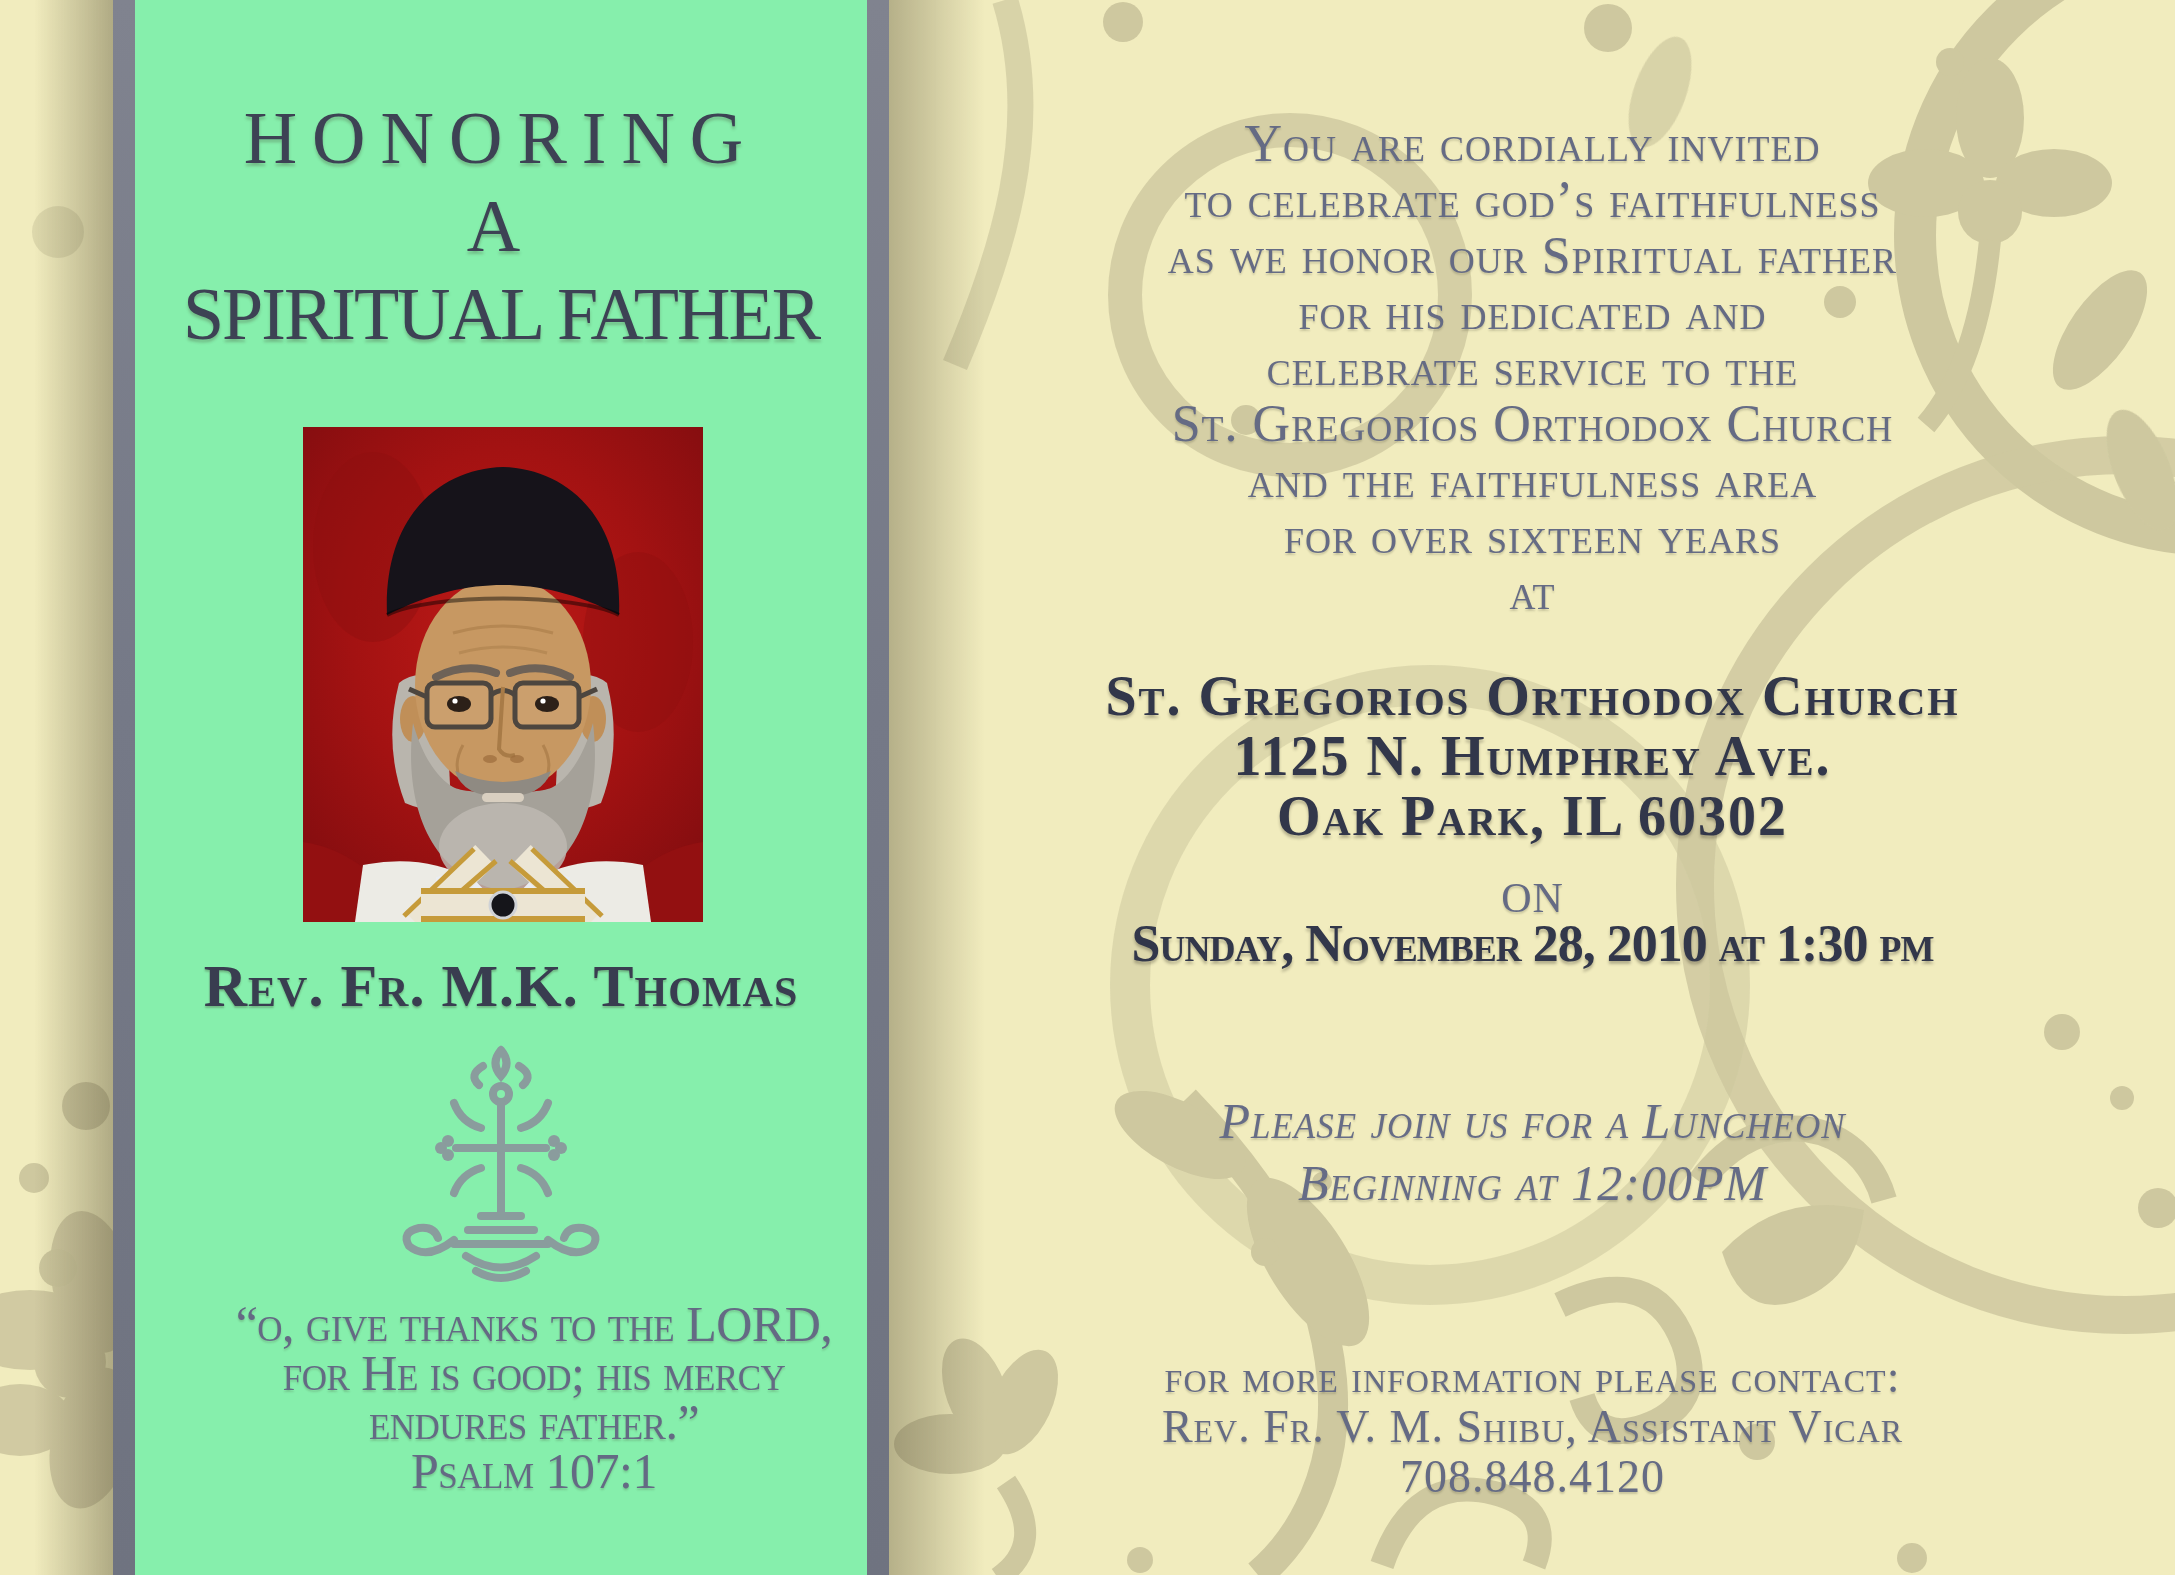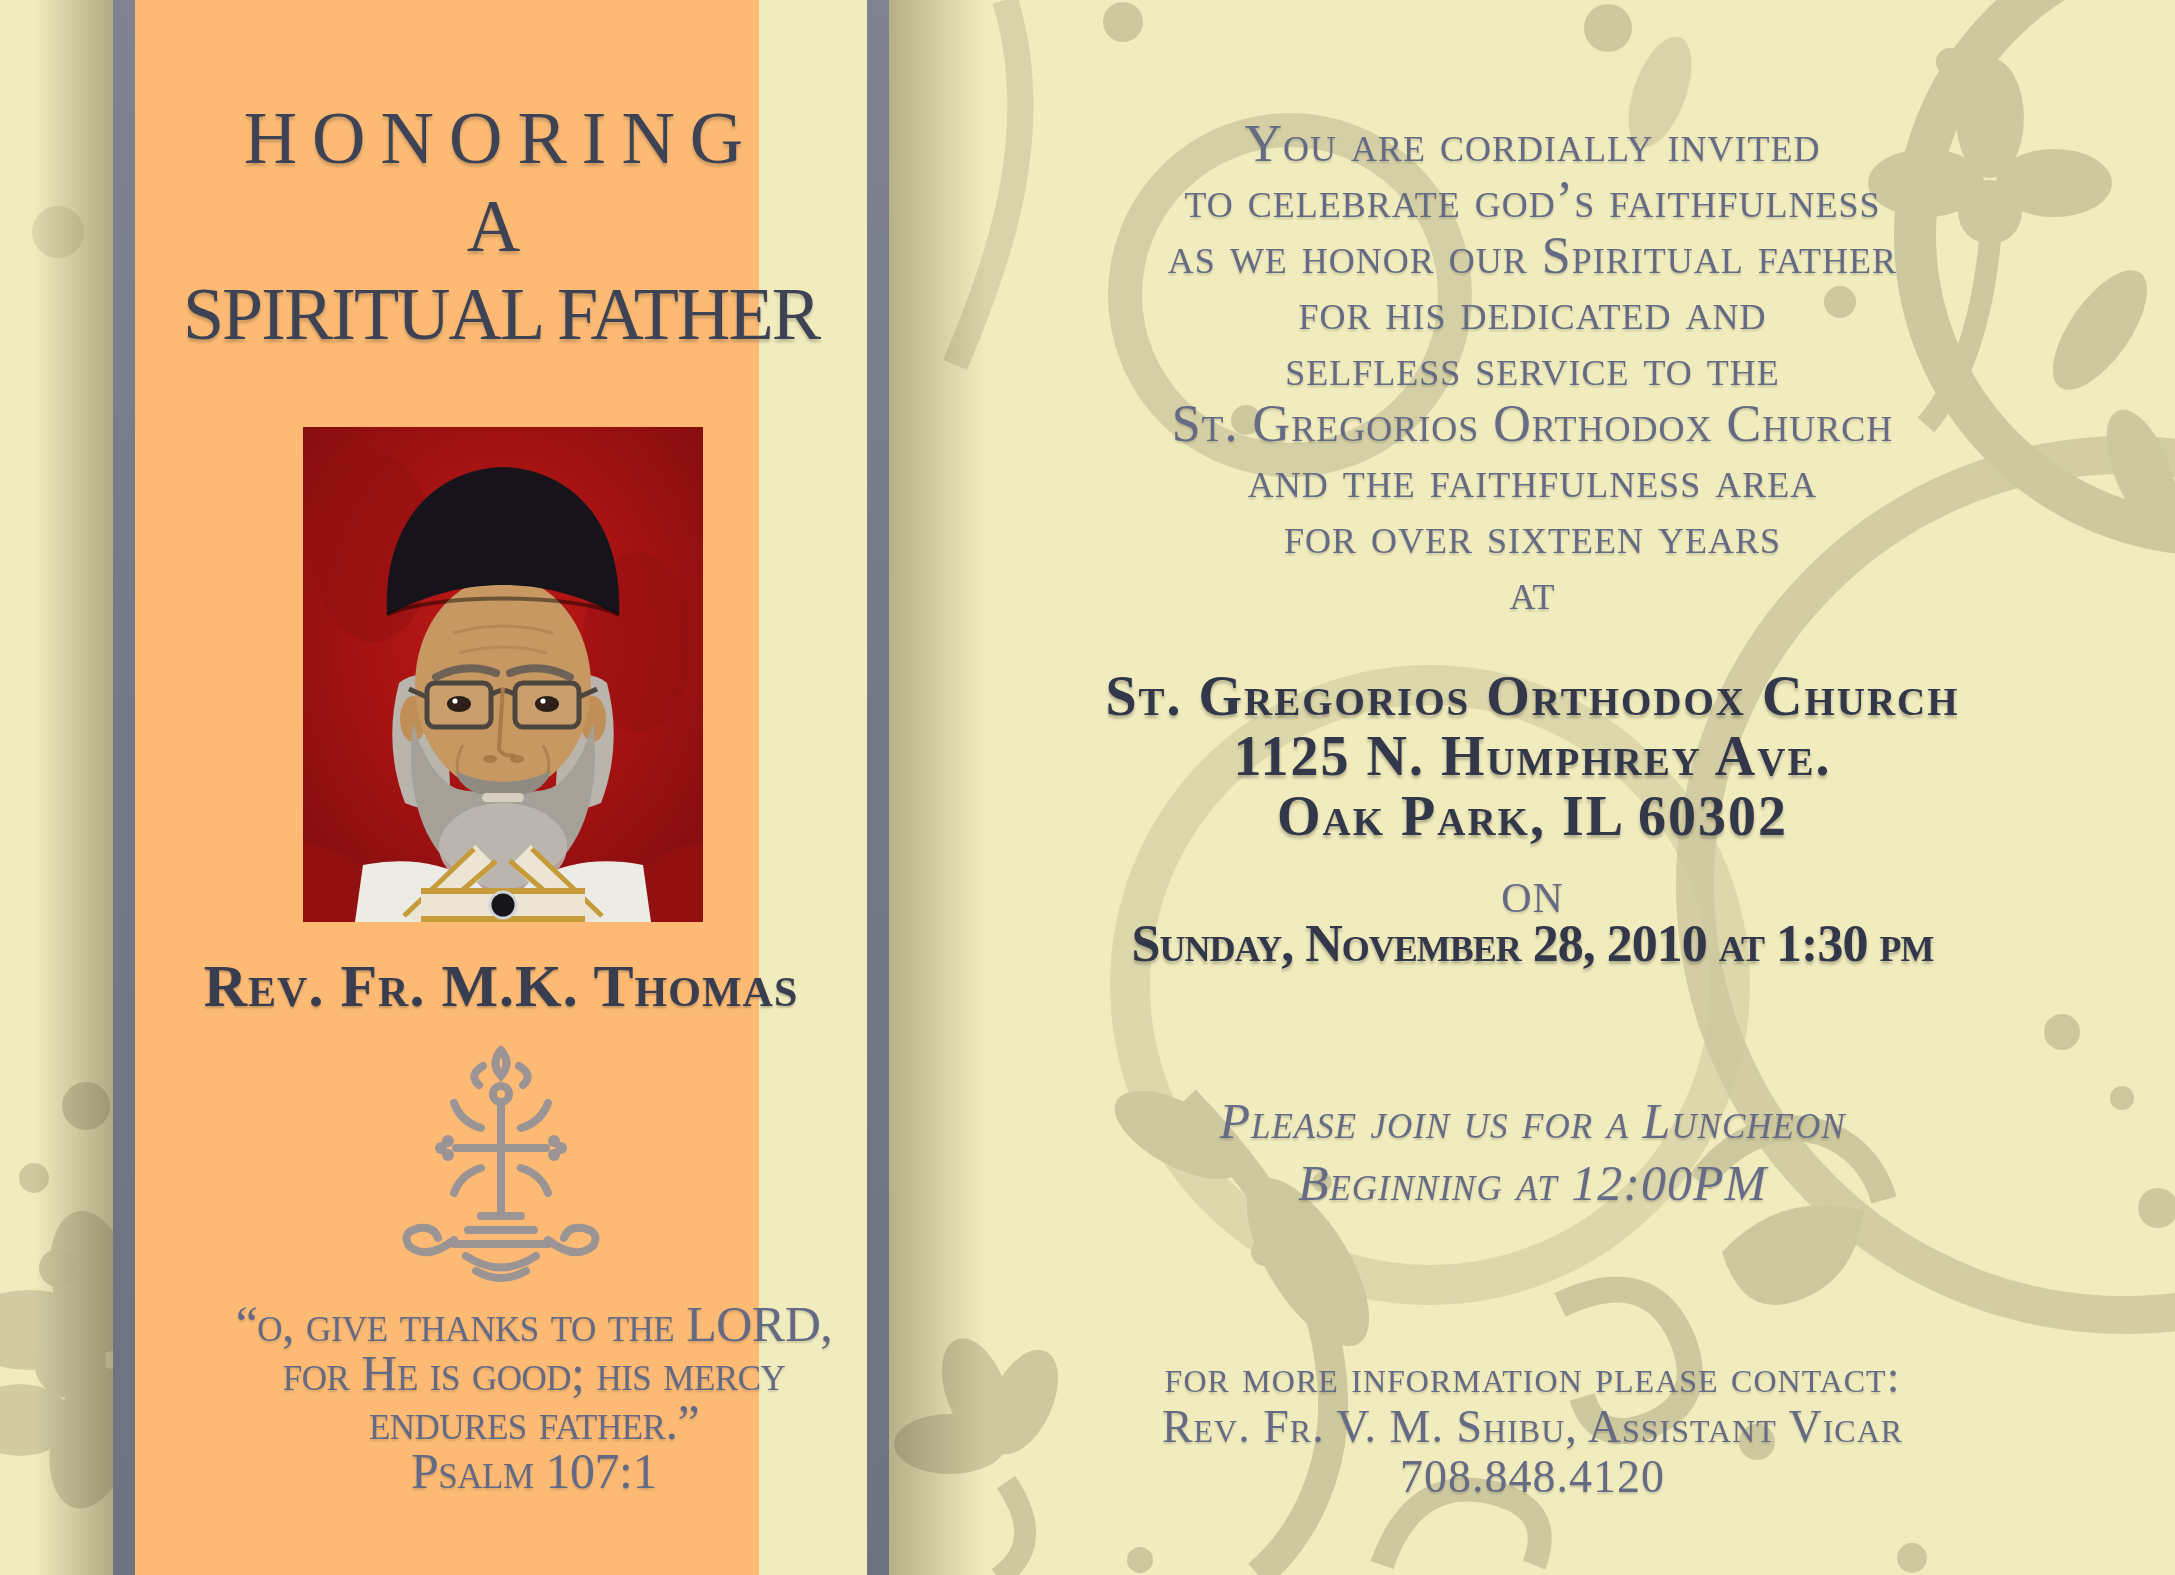--- a/index.html
+++ b/index.html
@@ -22,22 +22,22 @@
   }
   
   .frame-bar{
     position:absolute;top:0;width:22px;height:1575px;z-index:3;
     background:linear-gradient(to bottom,#80838f 0%,#757987 45%,#6f7380 100%);
   }
   .bar-left{left:113px;}
   .bar-right{left:867px;}
   
   .panel{
-    position:absolute;left:135px;top:0;width:624px;height:1575px;z-index:2;
-    background:#fdba74;
+    position:absolute;left:135px;top:0;width:732px;height:1575px;z-index:2;
+    background:#86efac;
   }
   .line{display:block;text-align:center;}
   .heading{
     position:absolute;left:0;top:94px;width:732px;
     font-size:74px;line-height:88px;color:#3d4254;font-weight:500;
     text-shadow:0 3px 3px rgba(60,58,40,.28);
   }
   .heading .line:nth-child(1){letter-spacing:15px;}
   .heading .line:nth-child(2){letter-spacing:15px;}
   .heading .line:nth-child(3){letter-spacing:-2px;}
@@ -290,21 +290,21 @@
   </div>
 </div>
 
 <div class="invite">
 
   <div class="intro">
     <span class="line">You are cordially invited</span>
     <span class="line">to celebrate god’s faithfulness</span>
     <span class="line">as we honor our Spiritual father</span>
     <span class="line">for his dedicated and</span>
-    <span class="line">selfless service to the</span>
+    <span class="line">celebrate service to the</span>
     <span class="line">St. Gregorios Orthodox Church</span>
     <span class="line">and the faithfulness area</span>
     <span class="line">for over sixteen years</span>
     <span class="line">at</span>
   </div>
 
   <div class="venue">
     <span class="line">St. Gregorios Orthodox Church</span>
     <span class="line">1125 N. Humphrey Ave.</span>
     <span class="line">Oak Park, IL 60302</span>

